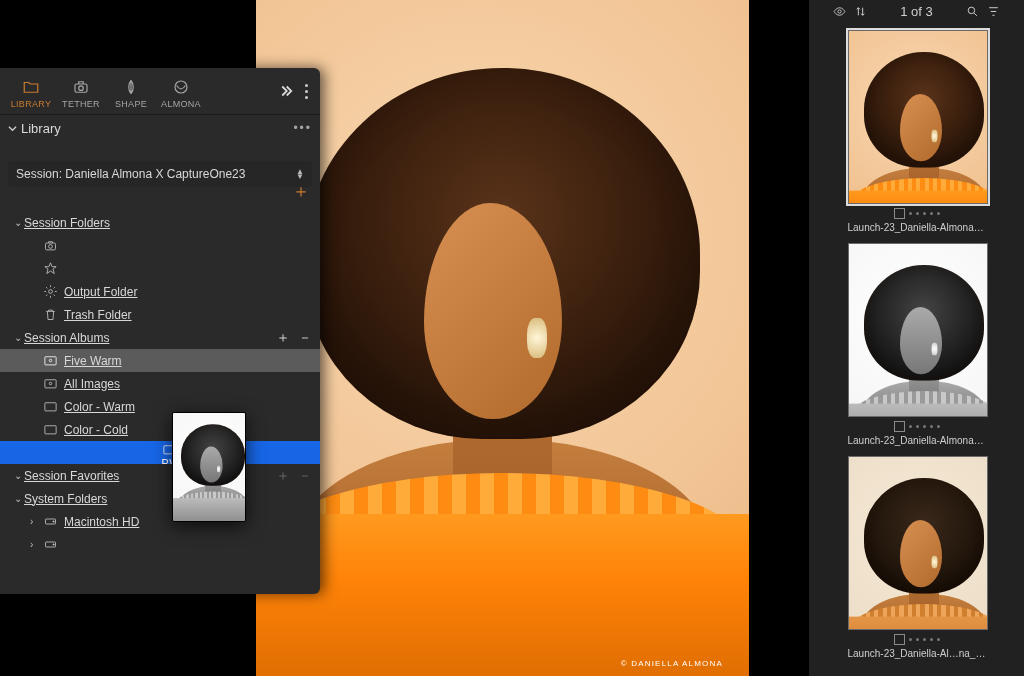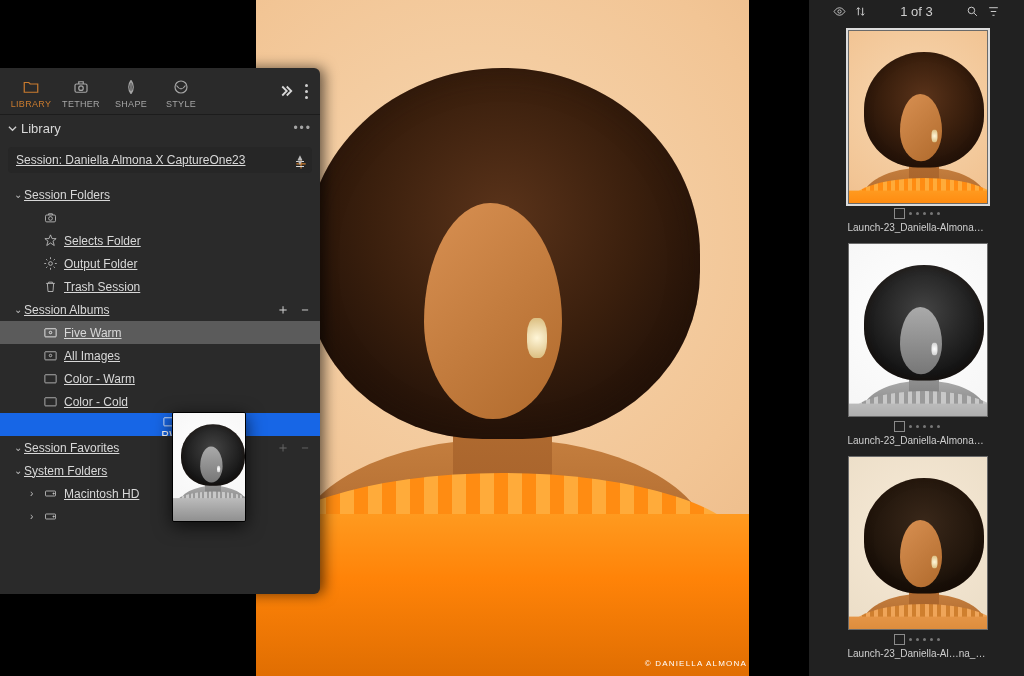--- a/index.html
+++ b/index.html
@@ -42,21 +42,21 @@
   .portrait .face{position:absolute;left:34%;top:30%;width:28%;height:32%;
     background:linear-gradient(135deg,#d89052,#b06a2c);border-radius:48% 52% 50% 50%/55% 55% 45% 45%;}
   .portrait .earring{position:absolute;left:55%;top:47%;width:4%;height:6%;
     background:radial-gradient(circle,#fff6d8,#d8b978);border-radius:40%;}
   
   .portrait .top{position:absolute;left:0;bottom:0;width:100%;height:24%;
     background:linear-gradient(#ff9a1f,#ff8308 40%,#e06e02);}
   .portrait .ruffle{position:absolute;left:0;bottom:18%;width:100%;height:12%;
     background:repeating-linear-gradient(90deg,#ffab3a 0 14px,#ff8c12 14px 28px);
     border-radius:50% 50% 0 0/100% 100% 0 0;filter:blur(.5px);}
-  .portrait .credit{position:absolute;right:2px;bottom:8px;color:#fff;font-size:8px;letter-spacing:1.2px;}
+  .portrait .credit{position:absolute;right:26px;bottom:8px;color:#fff;font-size:8px;letter-spacing:1.2px;}
 
   
   .bw .bgp{background:radial-gradient(circle at 45% 35%,#fff 0%,#f5f5f5 80%);}
   .bw .hair{background:radial-gradient(circle at 50% 40%,#444 0%,#222 50%,#0a0a0a 85%);}
   .bw .neck,.bw .shoulders,.bw .face{background:linear-gradient(#aaa,#777);}
   .bw .top{background:linear-gradient(#bbb,#888);}
   .bw .ruffle{background:repeating-linear-gradient(90deg,#c8c8c8 0 14px,#9a9a9a 14px 28px);}
   .bw .earring{background:radial-gradient(circle,#fff,#ccc);}
   .cold .bgp{background:radial-gradient(circle at 45% 35%,#f7ead7 0%,#eadcc5 80%);}
   .cold .top{background:linear-gradient(#e59546,#c77523);}
@@ -78,21 +78,21 @@
   .toolbar .spacer{flex:1;}
   .toolbar .more{display:flex;align-items:center;gap:10px;color:var(--text);padding-right:6px;}
   .toolbar .more svg{width:18px;height:18px;cursor:pointer;}
   .kebab{display:flex;flex-direction:column;gap:3px;cursor:pointer;}
   .kebab span{width:3px;height:3px;background:#cfcfcf;border-radius:50%;}
 
   .section-head{display:flex;align-items:center;height:26px;padding:0 8px;}
   .section-head .title{font-size:13px;margin-left:4px;flex:1;}
   .dots3{letter-spacing:2px;color:var(--muted);cursor:pointer;}
 
-  .session-sel{margin:6px 8px;background:var(--panel-dark);border-radius:4px;height:26px;display:flex;align-items:center;padding:0 8px;cursor:pointer;text-decoration:underline;}
+  .session-sel{margin:20px 8px;background:var(--panel-dark);border-radius:4px;height:26px;display:flex;align-items:center;padding:0 8px;cursor:pointer;}
   .session-sel .txt{flex:1;white-space:nowrap;overflow:hidden;text-overflow:ellipsis;}
   .session-sel .ud{display:flex;flex-direction:column;line-height:5px;font-size:8px;color:#bbb;}
   .plus-big{position:absolute;right:10px;top:80px;color:var(--accent);font-size:18px;cursor:pointer;}
 
   .tree{padding:4px 0 6px 0;}
   .row{display:flex;align-items:center;height:23px;padding:0 8px 0 14px;cursor:pointer;}
   .row .chev{width:10px;color:#bbb;font-size:10px;}
   .row.noexp .chev{visibility:hidden;}
   .row .ic{width:16px;height:16px;display:flex;align-items:center;justify-content:center;margin:0 6px 0 2px;}
   .row .ic svg{width:15px;height:15px;stroke:#c8c8c8;fill:none;stroke-width:1.3;}
@@ -163,21 +163,21 @@
       <svg viewBox="0 0 24 24" fill="none" stroke="currentColor" stroke-width="1.6">
           <path d="M12 3c4 5 4 13 0 18M12 3c-4 5-4 13 0 18M12 3v18"></path>
         </svg>
       <span class="lab">SHAPE</span>
     </div>
     <div class="tool">
       <svg viewBox="0 0 24 24" fill="none" stroke="currentColor" stroke-width="1.6">
           <circle cx="12" cy="12" r="8"></circle>
           <path d="M6 10c4 6 8 6 12 0"></path>
         </svg>
-      <span class="lab">STYLE</span>
+      <span class="lab">ALMONA</span>
     </div>
     <div class="spacer"></div>
     <div class="more">
       <svg viewBox="0 0 24 24" stroke="currentColor" fill="none" stroke-width="2.4">
           <path d="M7 6l6 6-6 6M13 6l6 6-6 6"></path>
         </svg>
       <div class="kebab">
           <span></span>
           <span></span>
           <span></span>
@@ -220,40 +220,39 @@
           </svg>
         </span>
     </div>
     <div class="row indent noexp">
       <span class="chev"></span>
       <span class="ic">
           <svg viewBox="0 0 24 24">
             <path d="M12 3l2.5 6H21l-5 4 2 7-6-4-6 4 2-7-5-4h6.5z"></path>
           </svg>
         </span>
-      <span class="lbl">Selects Folder</span>
     </div>
     <div class="row indent noexp">
       <span class="chev"></span>
       <span class="ic">
           <svg viewBox="0 0 24 24">
             <circle cx="12" cy="12" r="3"></circle>
             <path d="M12 2v3M12 19v3M2 12h3M19 12h3M5 5l2 2M17 17l2 2M19 5l-2 2M7 17l-2 2"></path>
           </svg>
         </span>
       <span class="lbl">Output Folder</span>
     </div>
     <div class="row indent noexp">
       <span class="chev"></span>
       <span class="ic">
           <svg viewBox="0 0 24 24">
             <path d="M5 7h14M9 7V5h6v2M7 7l1 13h8l1-13"></path>
           </svg>
         </span>
-      <span class="lbl">Trash Session</span>
+      <span class="lbl">Trash Folder</span>
     </div>
 
     <div class="row group">
       <span class="chev">⌄</span>
       <span class="lbl">Session Albums</span>
       <span class="ops">
           <span>＋</span>
           <span>－</span>
         </span>
     </div>

